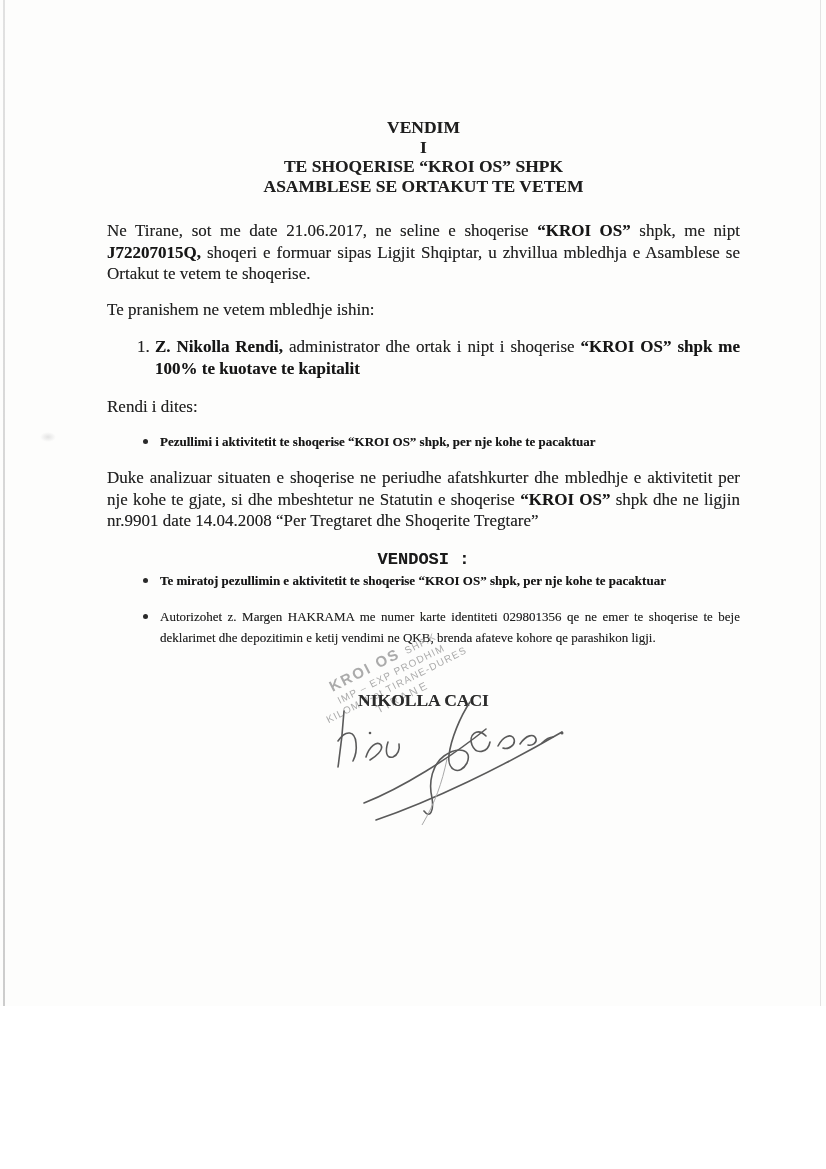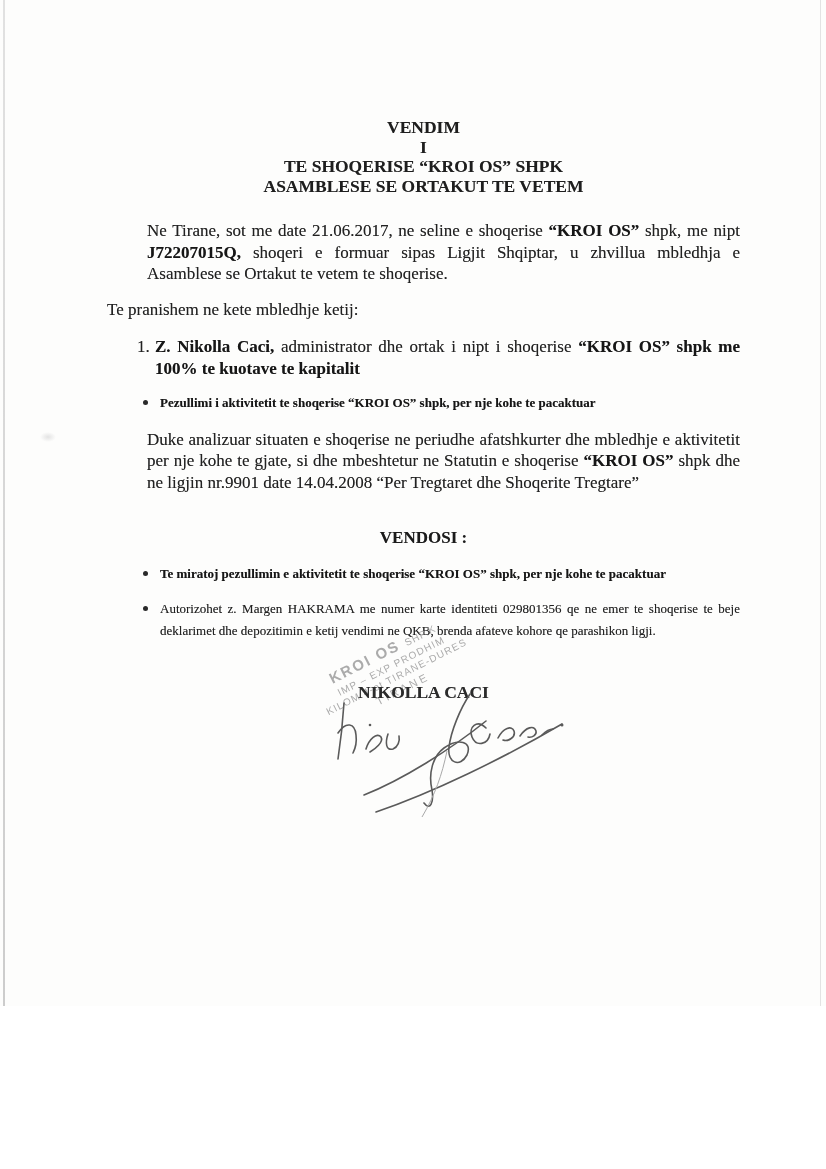--- a/index.html
+++ b/index.html
@@ -15,36 +15,36 @@
     text-shadow:0 0 0.4px rgba(40,40,40,.45);
   }
   
   .edge-left{position:absolute;left:3px;top:0;width:2px;height:1169px;background:linear-gradient(#d8d8d8,#c4c4c4 60%,#b8b8b8);opacity:.75;}
   .edge-right{position:absolute;left:820px;top:0;width:1px;height:1169px;background:#dcdcdc;opacity:.8;}
   .edge-bottom{position:absolute;left:0;top:1163px;width:826px;height:2px;background:#e0e0de;opacity:.8;}
   .smudge{position:absolute;left:40px;top:432px;width:16px;height:10px;background:radial-gradient(ellipse at center,#e3e3e3 0%,rgba(250,250,250,0) 70%);}
   
   .title{ text-align:center; font-weight:bold; font-size:17.5px; line-height:19.5px; color:#1e1e1e;}
   .para{ font-size:17px; line-height:21.5px; margin:0;}
-  .justify{ text-align:justify;margin-left:40px;}
+  .justify{ text-align:justify;}
   .bold{ font-weight:bold; color:#161616;}
   .intro{ margin-top:24px;}
   .attendees-heading{ margin-top:14px;}
   .numlist{ margin:16px 0 0 0; padding:0; list-style:none;}
   .numlist li{ position:relative; padding-left:48px; font-size:17px; line-height:21.5px;}
   .numlist .num{ position:absolute; left:30px; top:0;}
   .agenda-heading{ margin-top:17px;}
   .bullets{ margin:13px 0 0 0; padding:0; list-style:none;}
   .bullets li{ position:relative; padding-left:53px; font-size:13px; line-height:21.5px;}
   .bullets li + li{ margin-top:14px;}
   .bullets .dot{ position:absolute; left:36px; top:8px; width:5px; height:5px; border-radius:50%; background:#2a2a2a;}
   .li-text{ display:block; text-align:justify;}
   .analysis{ margin-top:15px;}
-  .center-head{ margin:34px 0 0 0; text-align:center; font-size:17px; line-height:21.5px; font-weight:bold; color:#1b1b1b;}
-  .decision-list{ margin-top:14px;}
+  .center-head{ margin:17px 0 0 0; text-align:center; font-size:17px; line-height:21.5px; font-weight:bold; color:#1b1b1b;font-family:Liberation Mono, monospace;}
+  .decision-list{ margin-top:0;}
   .closing-head{ margin-top:31px;}
   
   .sig-area{ position:relative; margin-top:8px; height:230px;}
   .stamp{
     position:absolute; left:178px; top:-8px; width:216px;
     transform:rotate(-27deg); transform-origin:center;
     text-align:center; color:#9d9d9d; opacity:.85;
     font-family:"Liberation Sans","DejaVu Sans",sans-serif;
     text-shadow:none; line-height:1.25;
   }
@@ -66,29 +66,30 @@
 
   <header class="title">
     <div>VENDIM</div>
     <div>I</div>
     <div>TE SHOQERISE “KROI OS” SHPK</div>
     <div>ASAMBLESE SE ORTAKUT TE VETEM</div>
   </header>
 
   <p class="para justify intro"><span>Ne Tirane, sot me date 21.06.2017, ne seline e shoqerise </span><span class="bold">“KROI OS”</span><span> shpk, me nipt </span><span class="bold">J72207015Q,</span><span> shoqeri e formuar sipas Ligjit Shqiptar, u zhvillua mbledhja e Asamblese se Ortakut te vetem te shoqerise.</span></p>
 
-  <p class="para attendees-heading">Te pranishem ne kete mbledhje ketij:</p>
+  <p class="para attendees-heading">Te pranishem ne vetem mbledhje ishin:</p>
 
   <ol class="numlist">
     <li>
       <span class="num">1.</span>
-      <span class="li-text"><span class="bold">Z. Nikolla Caci,</span><span> administrator dhe ortak i nipt i shoqerise </span><span class="bold">“KROI OS” shpk me 100% te kuotave te kapitalit</span></span>
+      <span class="li-text"><span class="bold">Z. Nikolla Rendi,</span><span> administrator dhe ortak i nipt i shoqerise </span><span class="bold">“KROI OS” shpk me 100% te kuotave te kapitalit</span></span>
     </li>
   </ol>
 
+  <p class="para agenda-heading">Rendi i dites:</p>
 
   <ul class="bullets">
     <li>
       <span class="dot"></span>
       <span class="li-text"><span class="bold">Pezullimi i aktivitetit te shoqerise “KROI OS” shpk, per nje kohe te pacaktuar</span></span>
     </li>
   </ul>
 
   <p class="para justify analysis"><span>Duke analizuar situaten e shoqerise ne periudhe afatshkurter dhe mbledhje e aktivitetit per nje kohe te gjate, si dhe mbeshtetur ne Statutin e shoqerise </span><span class="bold">“KROI OS”</span><span> shpk dhe ne ligjin nr.9901 date 14.04.2008 “Per Tregtaret dhe Shoqerite Tregtare”</span></p>
 

